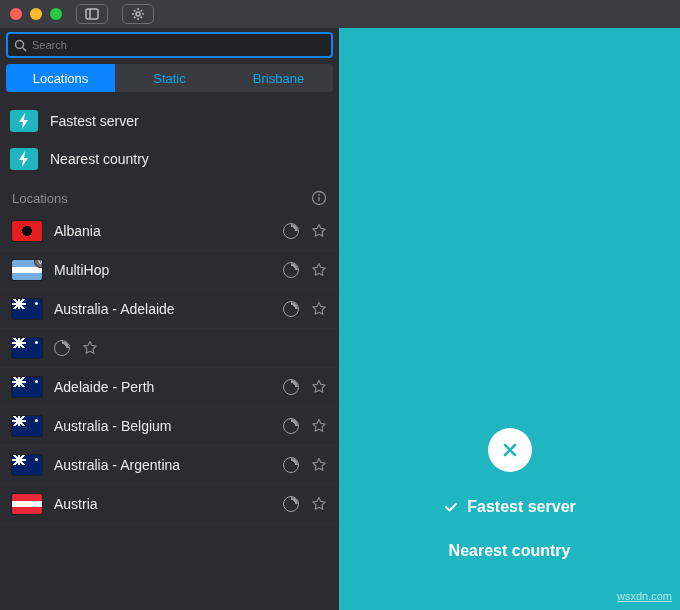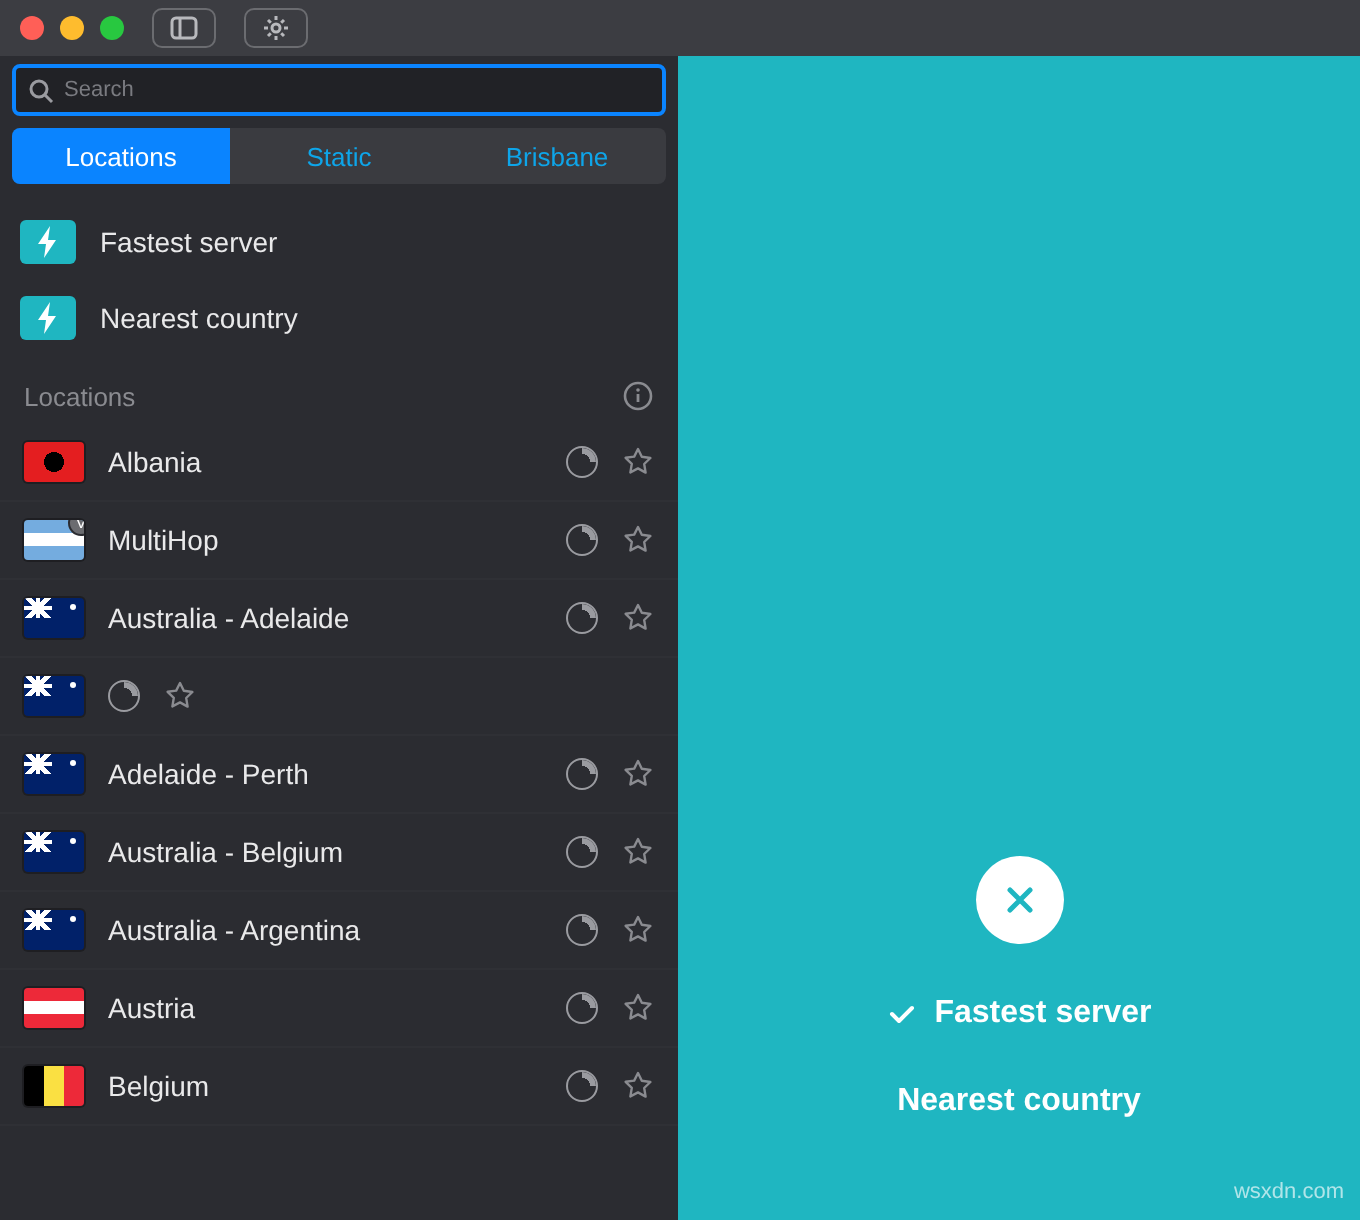--- a/index.html
+++ b/index.html
@@ -30,21 +30,21 @@
   .loc-row { display:flex; align-items:center; gap:12px; padding:9px 12px; cursor:pointer; border-bottom:1px solid rgba(255,255,255,0.02); }
   .flag { width:30px; height:20px; border-radius:2px; flex-shrink:0; background:#555; position:relative; overflow:hidden; box-shadow:0 0 0 1px rgba(0,0,0,0.3); }
   .loc-name { flex:1; color:#e9e9ea; font-size:14px; }
   .ping { width:16px; height:16px; border:1.5px solid #9a9ba0; border-radius:50%; position:relative; }
   .ping::after { content:""; position:absolute; inset:0; border-radius:50%; background:conic-gradient(#9a9ba0 0 var(--fill,90deg), transparent var(--fill,90deg) 360deg); -webkit-mask:radial-gradient(circle at center, transparent 0 4px, #000 4px); mask:radial-gradient(circle at center, transparent 0 4px, #000 4px);}
   .star { width:16px; height:16px; color:#8a8b90; }
   .v-badge { position:absolute; top:-5px; right:-5px; width:13px; height:13px; border-radius:50%; background:#6b6c70; color:#fff; font-size:8px; display:flex; align-items:center; justify-content:center; border:1px solid #2b2c31; }
   .main { flex:1; background:#1fb6c1; position:relative; display:flex; flex-direction:column; align-items:center; justify-content:flex-end; padding-bottom:50px; gap:26px; }
   .close-btn { width:44px; height:44px; border-radius:50%; background:#fff; display:flex; align-items:center; justify-content:center; cursor:pointer; }
   .main-opt { color:#fff; font-size:16px; font-weight:600; display:flex; align-items:center; gap:8px; cursor:pointer; }
-  .watermark { position:absolute; right:8px; bottom:8px; color:rgba(255,255,255,0.65); font-size:11px; }
+  .watermark { position:absolute; right:8px; bottom:8px; color:rgba(255,255,255,0.65); font-size:11px;text-decoration:underline; }
   
   .flag.al { background:#e41e20; }
   .flag.al::after{content:"";position:absolute;inset:0;background:radial-gradient(circle at 50% 50%, #000 0 5px, transparent 5px);}
   .flag.ar { background:linear-gradient(#74acdf 0 33%, #fff 33% 66%, #74acdf 66% 100%); }
   .flag.au { background:#012169; }
   .flag.au::before{content:"";position:absolute;left:0;top:0;width:14px;height:10px;background:
     linear-gradient(45deg,transparent 42%,#fff 42% 58%,transparent 58%),
     linear-gradient(-45deg,transparent 42%,#fff 42% 58%,transparent 58%),
     linear-gradient(#fff,#fff) center/100% 2px no-repeat,
     linear-gradient(#fff,#fff) center/2px 100% no-repeat,
@@ -184,28 +184,20 @@
           </svg>
         </div>
         <div class="loc-row">
           <div class="flag at"></div>
           <span class="loc-name">Austria</span>
           <div class="ping"></div>
           <svg class="star" viewBox="0 0 16 16">
             <path d="M8 1.5l1.9 3.9 4.3.6-3.1 3 .7 4.3L8 11.2l-3.8 2 .7-4.3-3.1-3 4.3-.6z" fill="none" stroke="currentColor" stroke-width="1.2" stroke-linejoin="round"></path>
           </svg>
         </div>
-        <div class="loc-row">
-          <div class="flag be"></div>
-          <span class="loc-name">Belgium</span>
-          <div class="ping"></div>
-          <svg class="star" viewBox="0 0 16 16">
-            <path d="M8 1.5l1.9 3.9 4.3.6-3.1 3 .7 4.3L8 11.2l-3.8 2 .7-4.3-3.1-3 4.3-.6z" fill="none" stroke="currentColor" stroke-width="1.2" stroke-linejoin="round"></path>
-          </svg>
-        </div>
       </div>
 
   </div>
 
   <div class="main">
     <div class="close-btn">
       <svg width="20" height="20" viewBox="0 0 20 20">
           <path d="M5 5l10 10M15 5L5 15" stroke="#1fb6c1" stroke-width="2.5" stroke-linecap="round"></path>
         </svg>
     </div>

